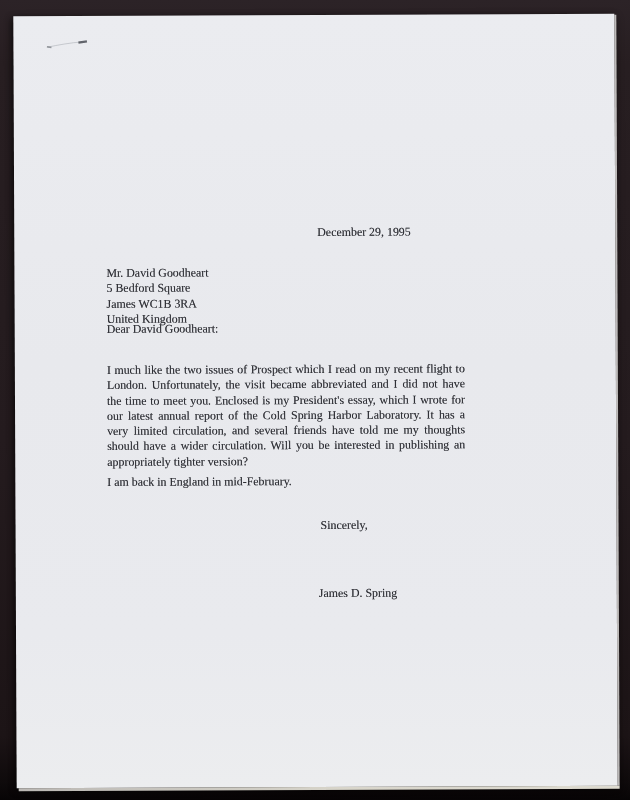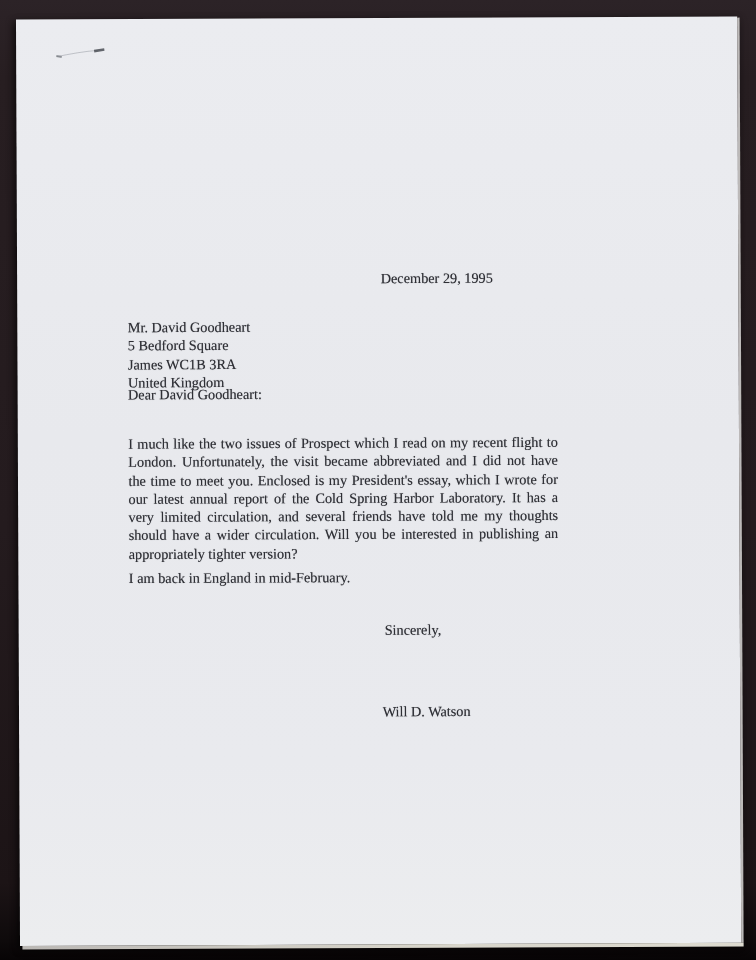--- a/index.html
+++ b/index.html
@@ -107,15 +107,15 @@
     <div class="body-line">our latest annual report of the Cold Spring Harbor Laboratory.  It has a</div>
     <div class="body-line">very limited circulation, and several friends have told me my thoughts</div>
     <div class="body-line">should have a wider circulation. Will you be interested in publishing an</div>
     <div class="body-line last">appropriately tighter version?</div>
   </div>
 
   <div class="txt para2">I am back in England in mid-February.</div>
 
   <div class="txt closing-line">Sincerely,</div>
 
-  <div class="txt signature-line">Will D. Watson</div>
+  <div class="txt signature-line">James D. Spring</div>
 
 </div>
 
 </body></html>

